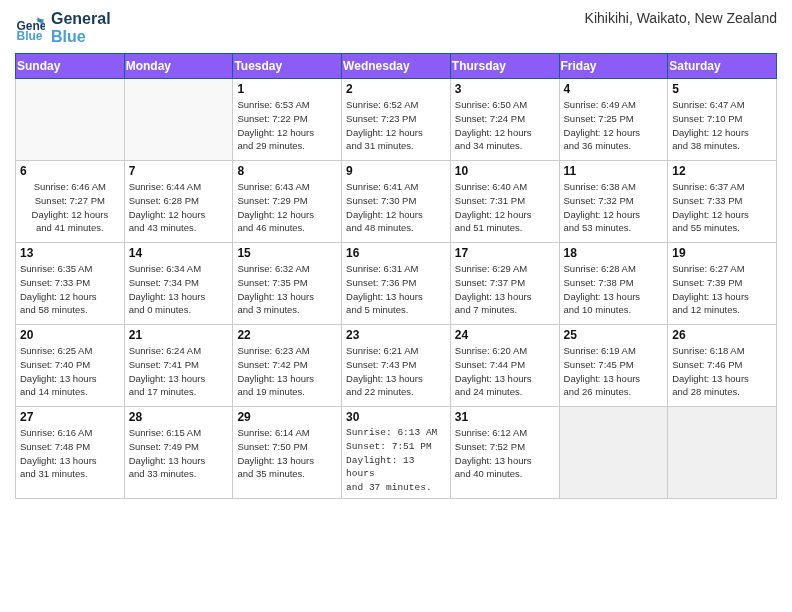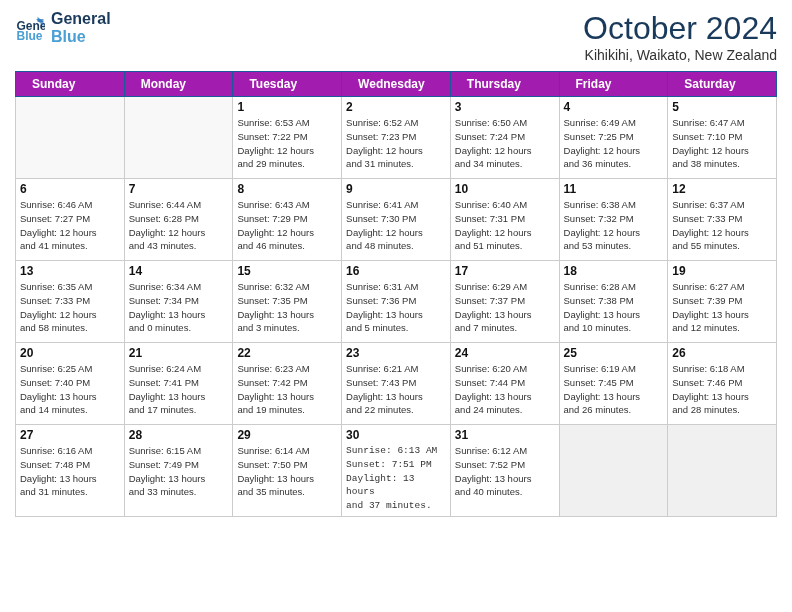--- a/index.html
+++ b/index.html
@@ -40,23 +40,23 @@
     .location {
       font-size: 14px;
       color: #333;
     }
     table {
       width: 100%;
       border-collapse: collapse;
       table-layout: fixed;
     }
     th {
-      background-color: #a21caf;
+      background-color: #8b5cf6;
       color: white;
-      padding: 5px 16px;
+      padding: 5px 1px;
       font-size: 12px;
       font-weight: bold;
       text-align: left;
       border: 1px solid #1a5a9a;
     }
     td {
       border: 1px solid #ccc;
       vertical-align: top;
       padding: 3px 4px;
       font-size: 9.5px;
@@ -94,21 +94,20 @@
         <text x="2" y="36" font-size="16" font-weight="bold" fill="#4a9fd4">Blue</text>
         <polygon points="30,5 38,12 30,12" fill="#4a9fd4"></polygon>
         <polygon points="28,8 38,8 38,18" fill="#2a6db5" opacity="0.7"></polygon>
       </svg>
       <div style="display:flex;flex-direction:column;margin-left:2px;">
         <span style="font-size:16px;font-weight:bold;color:#1a3a5c;line-height:1.1;">General</span>
         <span style="font-size:16px;font-weight:bold;color:#4a9fd4;line-height:1.1;">Blue</span>
       </div>
     </div>
     <div class="title-block">
-      <div class="month-title">October 2024</div>
       <div class="location">Kihikihi, Waikato, New Zealand</div>
     </div>
   </div>
 
   <table>
     <thead>
       <tr>
         <th>Sunday</th>
         <th>Monday</th>
         <th>Tuesday</th>
@@ -154,21 +153,21 @@
             <span class="day-num">5</span>
             <div class="day-info" style="white-space: pre-line;">Sunrise: 6:47 AM
 Sunset: 7:10 PM
 Daylight: 12 hours
 and 38 minutes.</div>
           </td>
         </tr>
         <tr>
           <td>
             <span class="day-num">6</span>
-            <div class="day-info" style="white-space: pre-line;">Sunrise: 6:46 AM
+            <div class="day-info" style="white-space: pre-line; text-align: center;">Sunrise: 6:46 AM
 Sunset: 7:27 PM
 Daylight: 12 hours
 and 41 minutes.</div>
           </td>
           <td>
             <span class="day-num">7</span>
             <div class="day-info" style="white-space: pre-line;">Sunrise: 6:44 AM
 Sunset: 6:28 PM
 Daylight: 12 hours
 and 43 minutes.</div>

